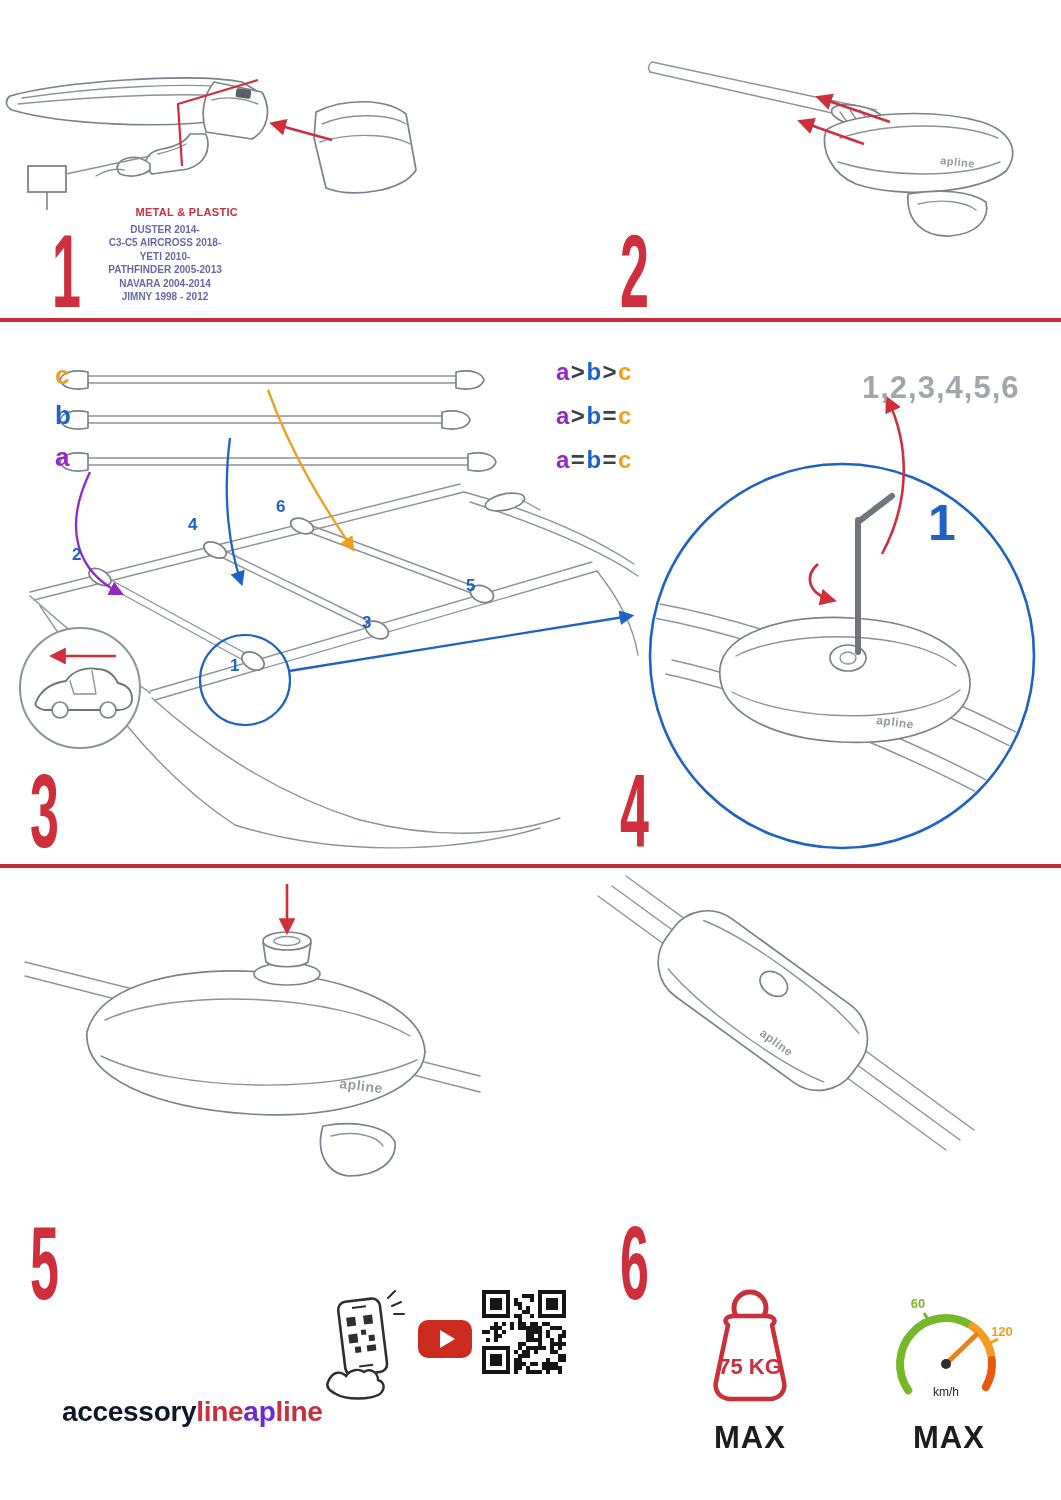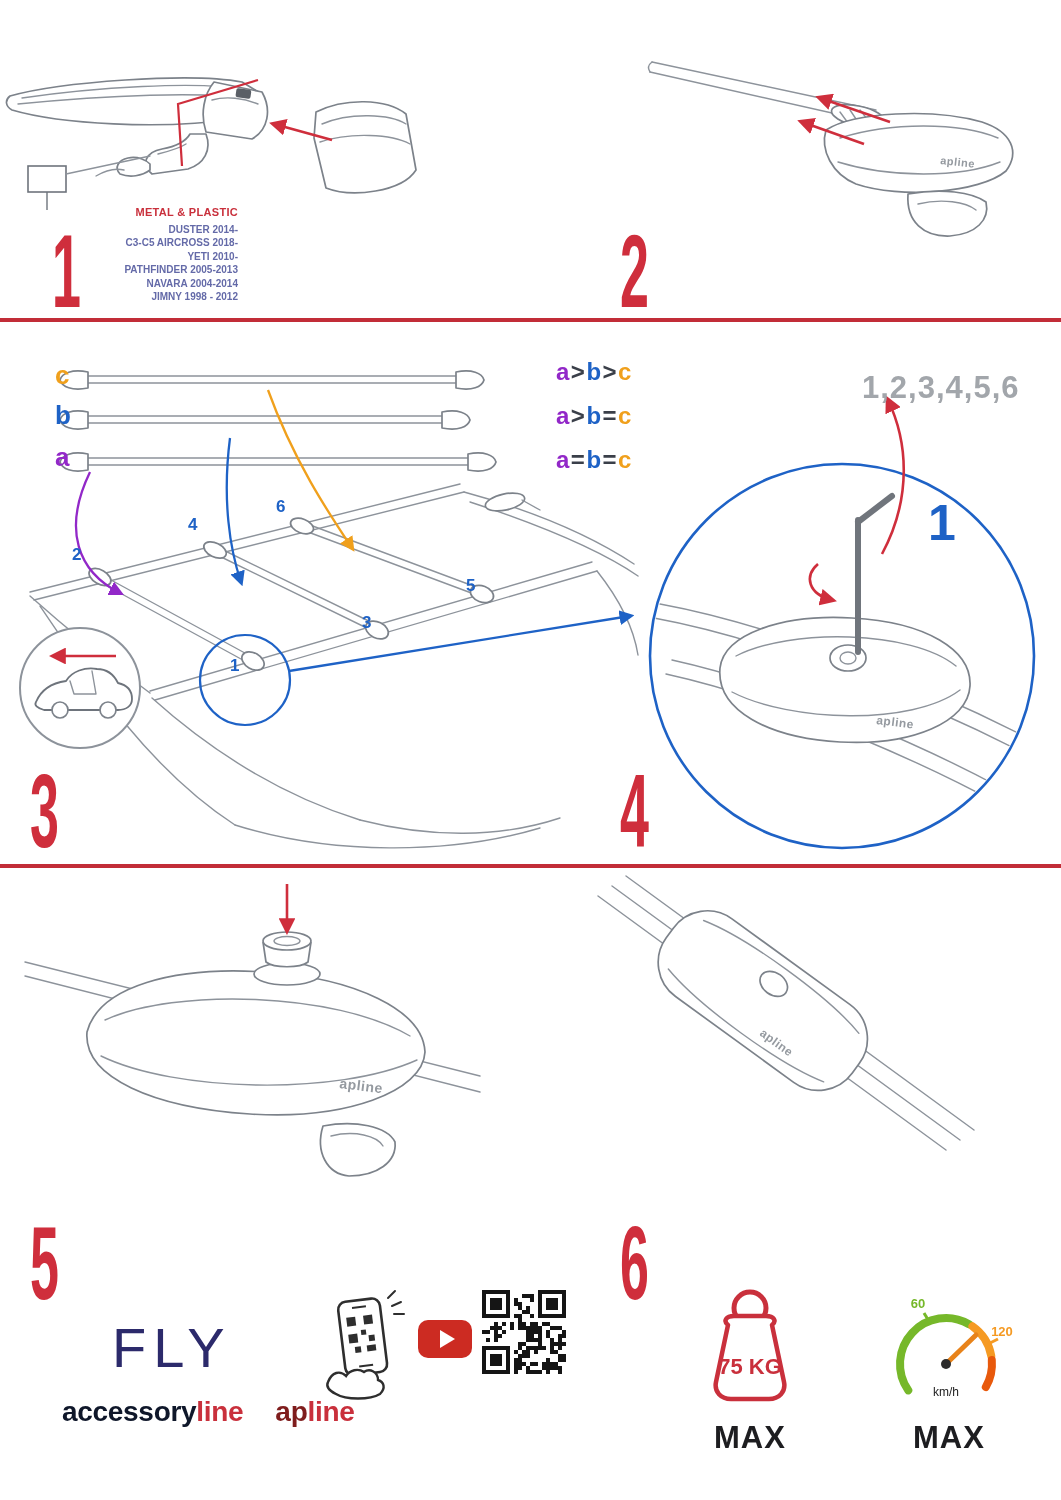--- a/index.html
+++ b/index.html
@@ -22,32 +22,32 @@
   .pos-num{font-size:17px;font-weight:700;fill:#1e62c6}
   .brand-sm{fill:#959aa0;font-weight:700;letter-spacing:.5px}
 
   .divider{left:0;width:100%;height:4px;background:#c22d38}
 
   .step-num{font-size:104px;line-height:.8;font-weight:700;color:#cf2e3c;
             transform:scaleX(.5);transform-origin:left top;white-space:nowrap}
 
   .models-block .material{color:#c9303c;font-size:11px;font-weight:700;text-align:right;
                           letter-spacing:.3px;margin-bottom:5px}
-  .models-block .model-line{color:#646aa8;font-size:10px;font-weight:700;text-align:right;line-height:1.34}
+  .models-block .model-line{color:#646aa8;font-size:10px;font-weight:700;text-align:center;line-height:1.34}
 
   .bar-letter{font-size:26px;font-weight:700;line-height:1}
   .legend-row{height:44px;font-size:24px;font-weight:700;letter-spacing:.5px}
   .lg-a{color:#9228c8}.lg-b{color:#1e62c6}.lg-c{color:#f0a01c}.lg-op{color:#3a3f49;padding:0 1px}
 
   .seq-label{font-size:31px;font-weight:700;color:#a2a6ab;letter-spacing:1px}
   .callout-one{font-size:50px;font-weight:700;color:#1e62c6;line-height:1}
 
   .fly{font-size:56px;color:#2c2a6b;letter-spacing:7px;font-weight:400;line-height:1}
   .wordmark{font-size:28px;font-weight:700;letter-spacing:-.3px;white-space:nowrap}
-  .wm-gray1{color:#0f172a}.wm-red{color:#c9303c}.wm-gray2{color:#7f1d1d;margin-left:32px}
+  .wm-gray1{color:#0f172a}.wm-red{color:#c9303c}.wm-gray2{color:#6d28d9;margin-left:0}
 
   .yt{left:418px;top:1320px;width:54px;height:38px;background:#cc2b22;border-radius:10px;
       display:flex;align-items:center;justify-content:center}
   .yt-play{display:block;width:0;height:0;border-left:15px solid #fff;
            border-top:9px solid transparent;border-bottom:9px solid transparent;margin-left:4px}
 
   .max-label{font-size:31px;font-weight:700;color:#1d1d20;text-align:center;letter-spacing:1px}
 </style>
 </head>
 <body>
@@ -302,21 +302,20 @@
       <path class="ln" d="M138,102 C184,90 284,90 330,102"></path>
       <path class="ln" d="M138,162 C184,174 284,174 330,162"></path>
       <ellipse class="wf" cx="232" cy="112" rx="15" ry="11"></ellipse>
       <text class="brand-sm" x="250" y="162" font-size="12">apline</text>
     </g>
   </svg>
 
   <div class="abs step-num" style="left:30px;top:1222px">5</div>
   <div class="abs step-num" style="left:620px;top:1222px">6</div>
 
-  <div class="abs fly" style="left:112px;top:1320px">FLY</div>
 
   <div class="abs wordmark" style="left:62px;top:1396px">
     <span class="wm-gray1">accessory</span><span class="wm-red">line</span><span class="wm-gray2">ap</span><span class="wm-red">line</span>
   </div>
 
   <svg class="abs" style="left:316px;top:1288px" width="92" height="114" viewBox="0 0 92 114">
     <g transform="rotate(-7 46 52)">
       <rect x="26" y="12" width="42" height="74" rx="8" fill="#fff" stroke="#2e2e2e" stroke-width="2.6"></rect>
       <line x1="40" y1="19" x2="54" y2="19" stroke="#2e2e2e" stroke-width="2"></line>
       <g fill="#2e2e2e">

